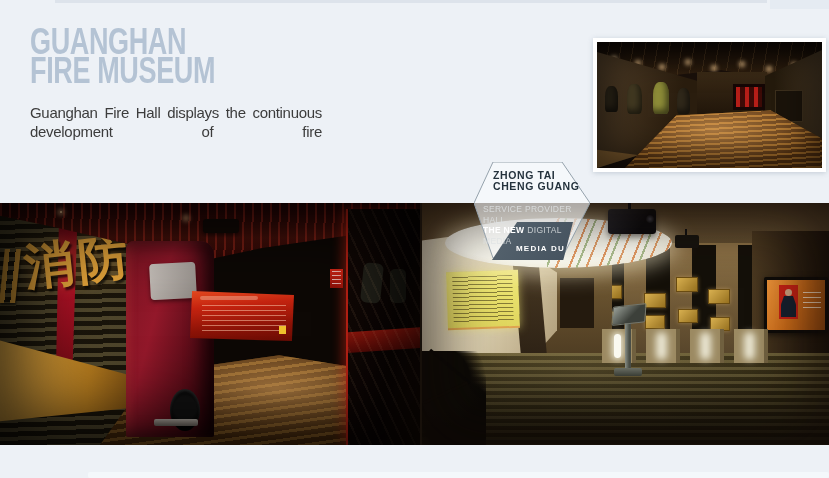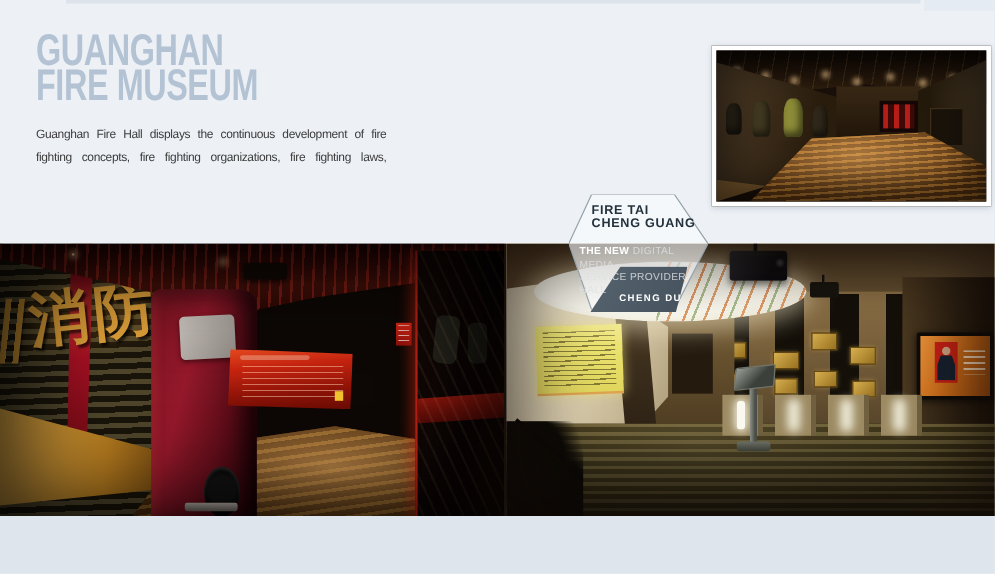--- a/index.html
+++ b/index.html
@@ -1,24 +1,24 @@
 <!DOCTYPE html>
 <html><head>
 <meta charset="utf-8">
 <style>
   html,body{margin:0;padding:0;background:#dfe5ec;}
-  .stage{position:relative;width:829px;height:430px;overflow:hidden;
+  .stage{position:relative;width:829px;height:478px;overflow:hidden;
          background:#edf1f6;font-family:"Liberation Sans",sans-serif;}
   .abs{position:absolute;}
 
   
   .title{left:30px;top:27px;font-weight:bold;font-size:37px;line-height:29px;
          letter-spacing:-0.5px;color:#b4c3d4;transform:scaleX(0.73);
          transform-origin:left top;white-space:nowrap;}
-  .desc{left:30px;top:104px;width:292px;font-size:10px;line-height:18.5px;
+  .desc{left:30px;top:104px;width:292px;font-size:15px;line-height:18.5px;
         letter-spacing:-0.3px;color:#3c3c3c;}
   .desc div{text-align:justify;text-align-last:justify;}
   .top-remnant{left:55px;top:0;width:712px;height:3px;background:rgba(201,211,221,.45);}
   .top-remnant2{left:770px;top:0;width:59px;height:9px;background:rgba(222,230,238,.55);}
   .bottom-strip{left:88px;top:472px;width:741px;height:6px;background:#f4f8fb;border-radius:2px;}
 
   
   .photo-sm{left:593px;top:38px;width:225px;height:126px;border:4px solid #fff;
             background:#1a100a;overflow:hidden;box-shadow:0 1px 5px rgba(100,120,140,.3);}
   .photo-sm::after{content:"";position:absolute;inset:0;box-shadow:inset 0 0 34px 10px rgba(0,0,0,.6);}
@@ -217,21 +217,20 @@
   <div class="abs top-remnant"></div>
   <div class="abs top-remnant2"></div>
   <div class="abs bottom-strip"></div>
 
   <div class="abs title">
     <div>GUANGHAN</div>
     <div>FIRE MUSEUM</div>
   </div>
   <div class="abs desc">
     <div>Guanghan Fire Hall displays the continuous development of fire</div>
-    <div>fighting concepts, fire fighting organizations, fire fighting laws,</div>
   </div>
 
   <div class="abs photo-sm">
     <div class="abs sm-ceil"></div>
     <div class="abs sm-spots"></div>
     <div class="abs sm-lwall">
       <span class="abs sm-suit" style="left:8px;top:34px;width:13px;height:26px;background:#2c2518;"></span>
       <span class="abs sm-suit" style="left:30px;top:32px;width:15px;height:30px;background:#433a22;"></span>
       <span class="abs sm-suit" style="left:56px;top:30px;width:16px;height:32px;background:#8d8c38;"></span>
       <span class="abs sm-suit" style="left:80px;top:36px;width:13px;height:26px;background:#30281a;"></span>
@@ -334,22 +333,22 @@
       <div class="abs rt-cable1"></div>
       <div class="abs rt-cable2"></div>
     </div>
   </div>
 
   <svg class="abs hex-svg" viewBox="0 0 116 96">
     <polygon points="19,0 88,0 116,41 88,96 19,96 0,41" fill="rgba(250,252,253,0.62)" stroke="#95a2ac" stroke-width="1"></polygon>
   </svg>
   <div class="abs badge-panel"></div>
   <div class="abs badge-org">
-    <div>FIRE TAI</div>
+    <div>ZHONG TAI</div>
     <div>CHENG GUANG</div>
   </div>
   <div class="abs badge-tag">
+    <div>SERVICE PROVIDER HALL</div>
     <div><b>THE NEW</b><span class="tag-rest">DIGITAL MEDIA</span></div>
-    <div>SERVICE PROVIDER HALL</div>
-  </div>
-  <div class="abs badge-city" style="left:516px;top:244px;">CHENG DU</div>
+  </div>
+  <div class="abs badge-city" style="left:516px;top:244px;">MEDIA DU</div>
 
 </div>
 
 </body></html>

